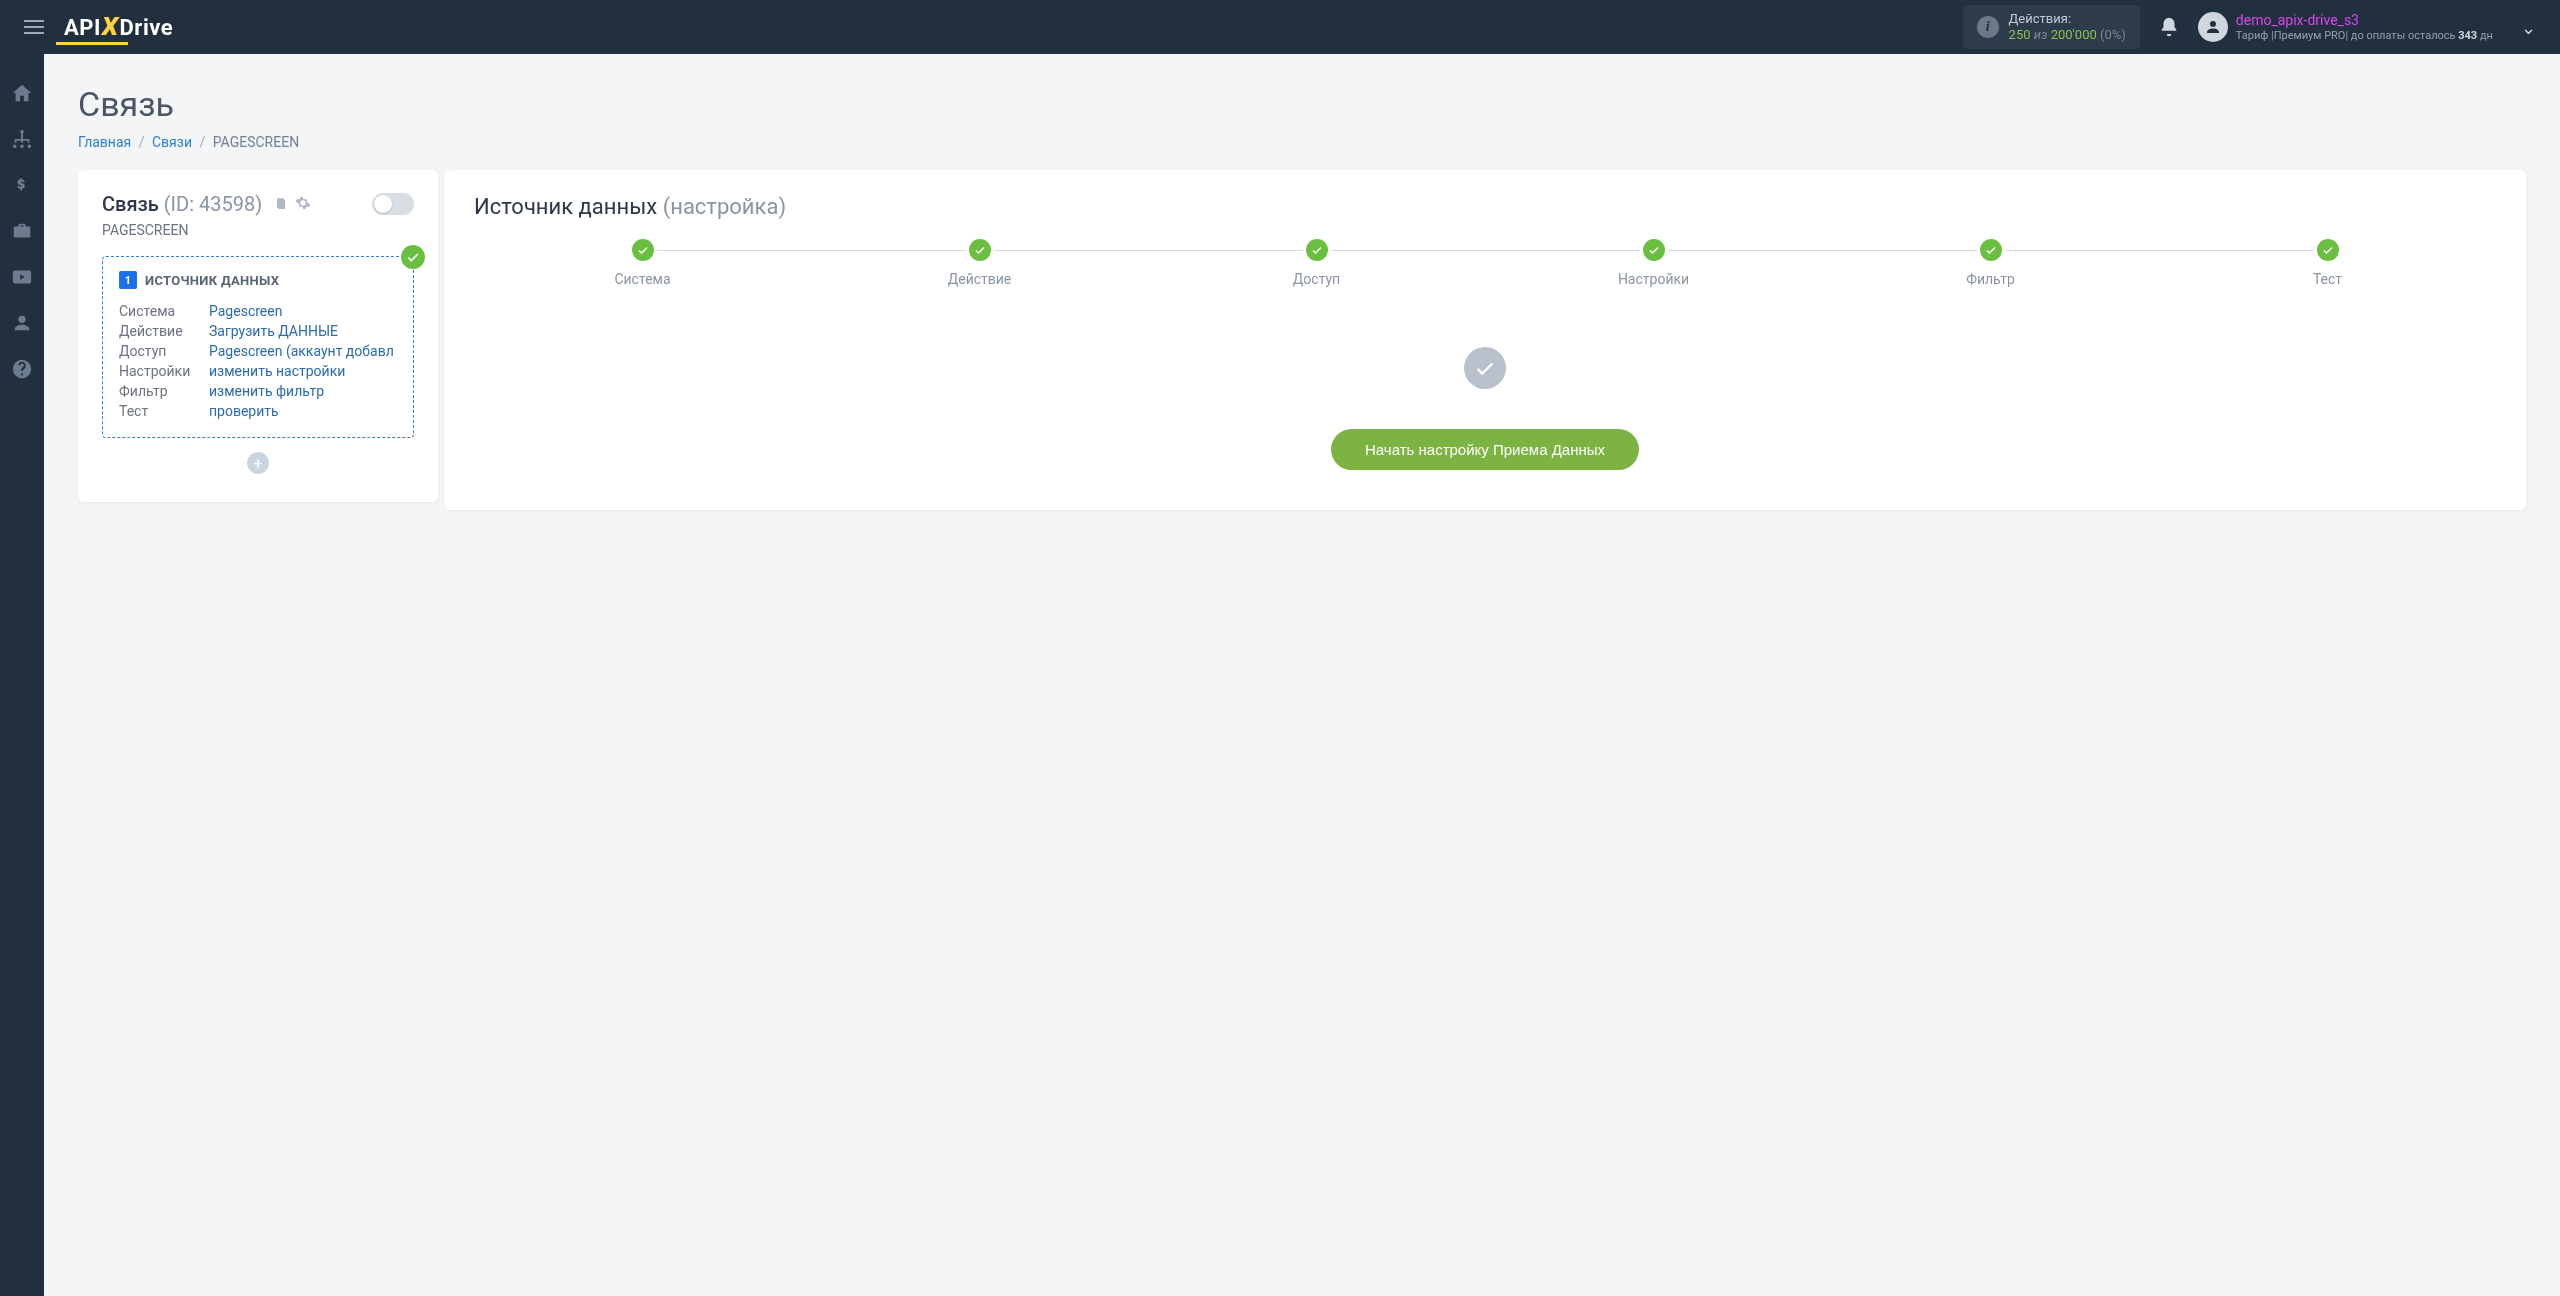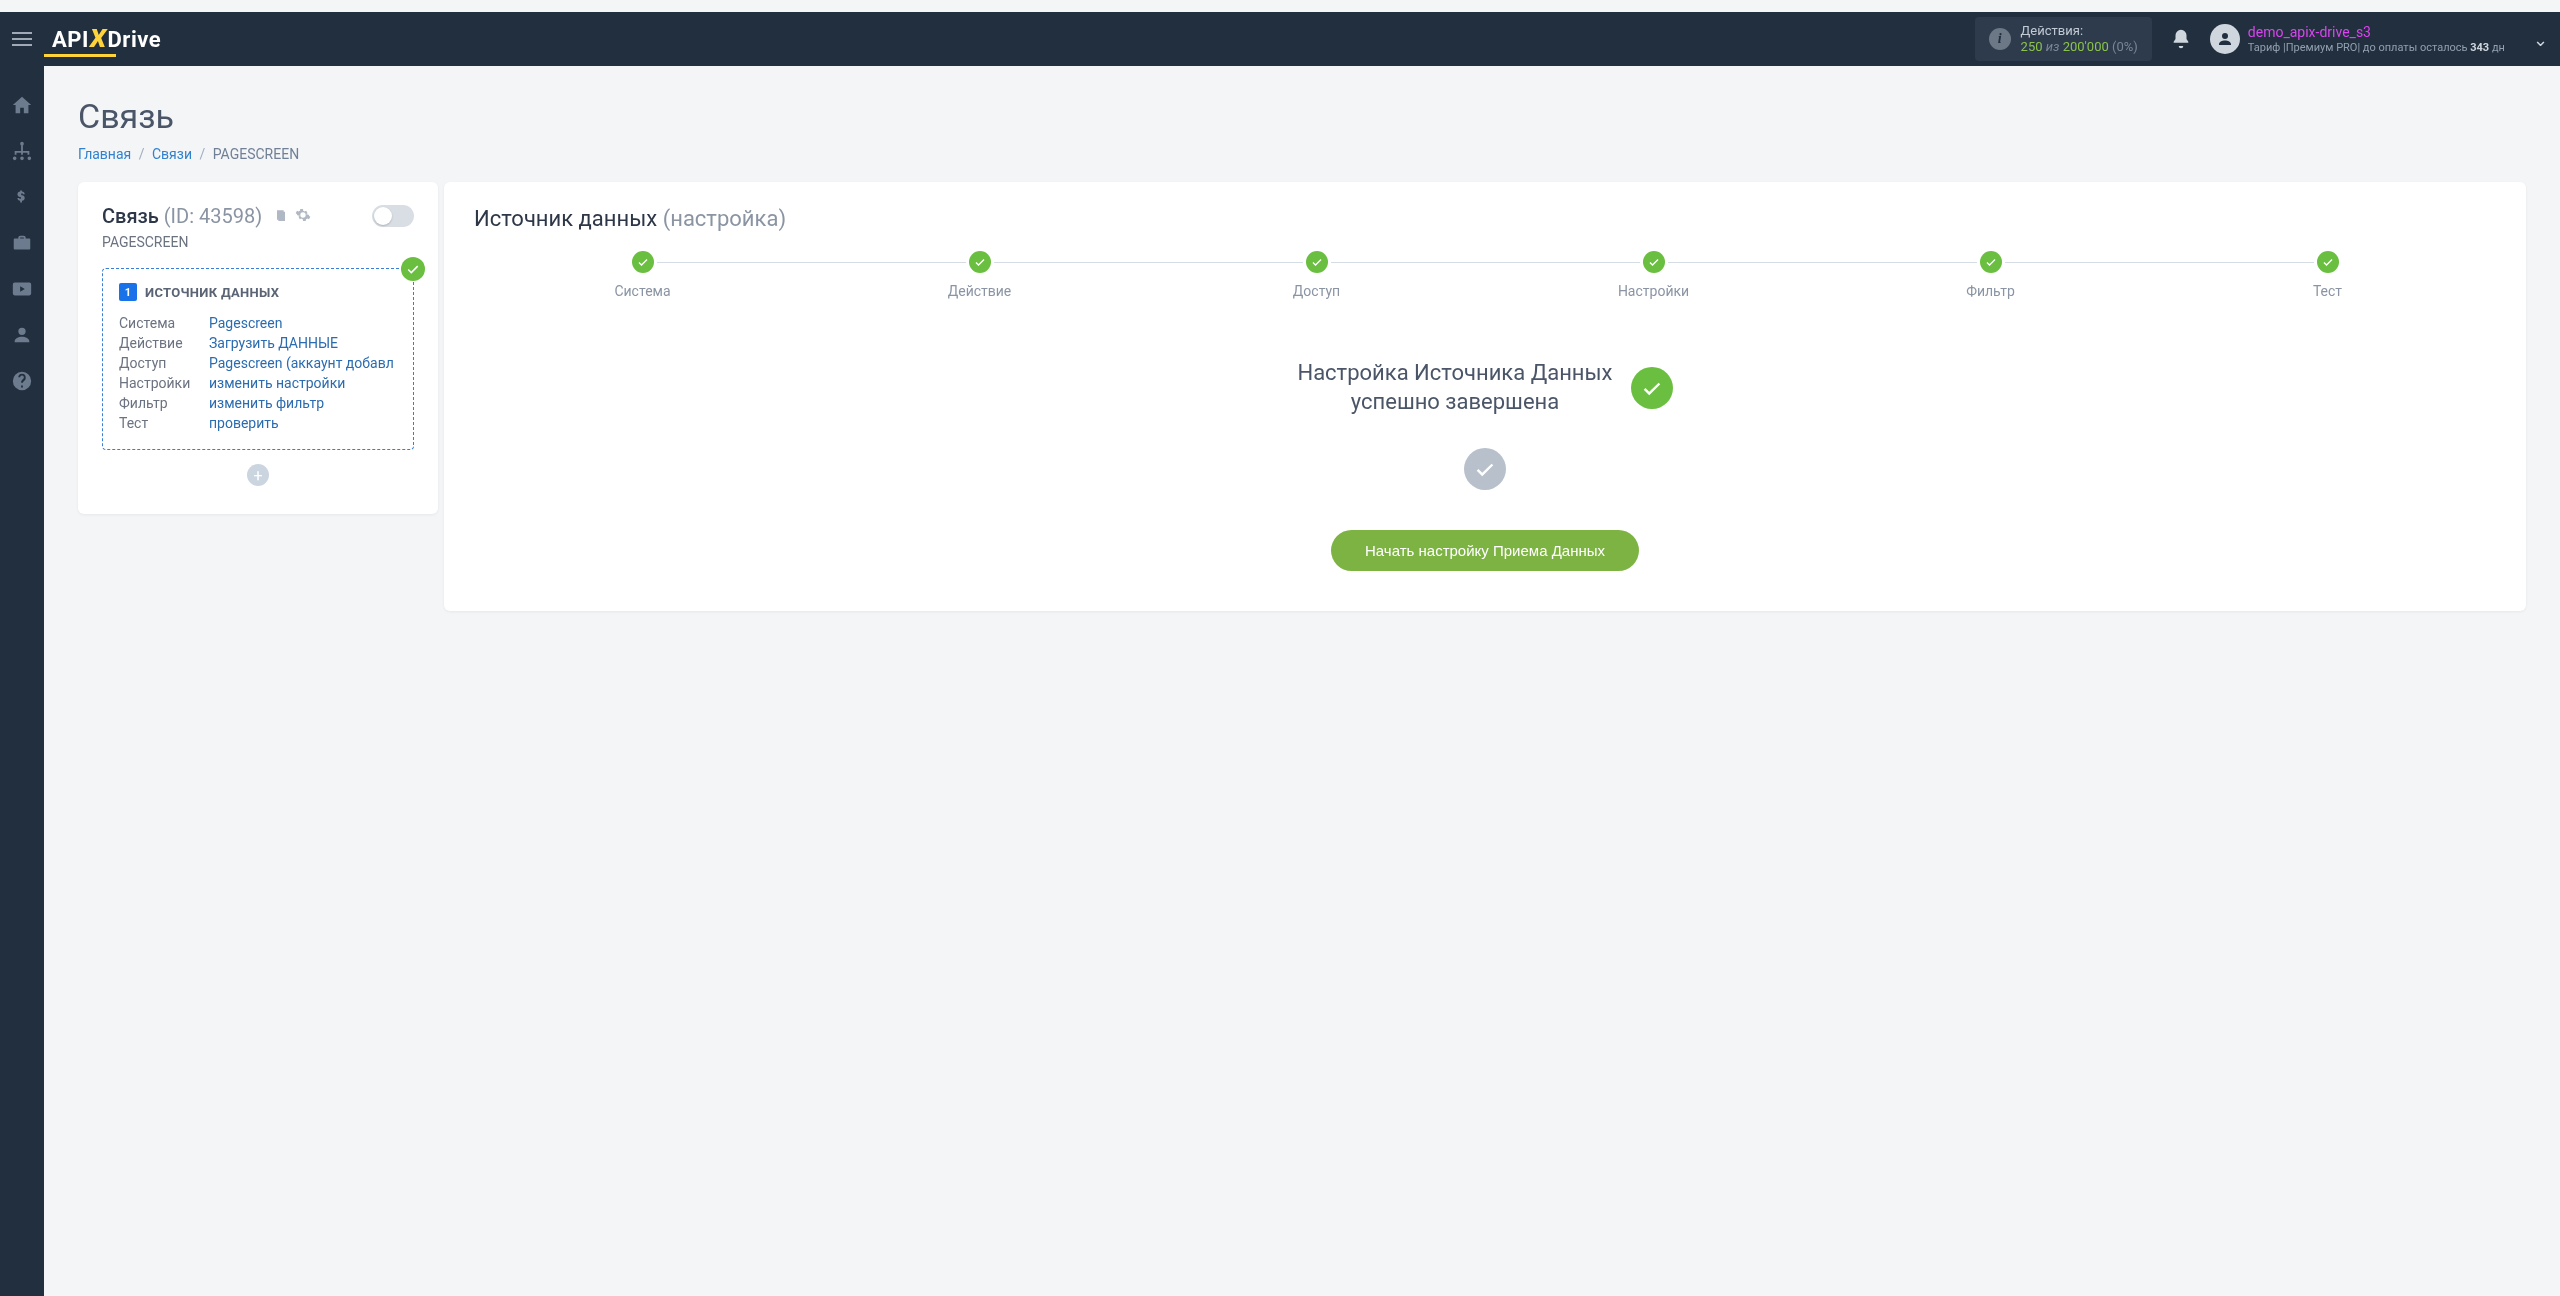--- a/index.html
+++ b/index.html
@@ -1,17 +1,17 @@
 <!DOCTYPE html>
 <html><head>
 <meta charset="utf-8">
 <style>
 * { margin: 0; padding: 0; box-sizing: border-box; }
 body { font-family: -apple-system, BlinkMacSystemFont, "Segoe UI", Roboto, Arial, sans-serif; background: #f3f5f7; color: #333; font-size: 14px; }
-.topbar { background: #222f3e; height: 54px; display: flex; align-items: center; padding: 0 12px; color: #cfd6de; margin-top: 12px; }
+.topbar { background: #222f3e; height: 54px; display: flex; align-items: center; padding: 0 24px; color: #cfd6de; }
 .menu-btn { width: 28px; height: 28px; display: flex; flex-direction: column; justify-content: center; gap: 4px; margin-right: 12px; cursor: pointer; }
 .menu-btn span { display: block; height: 2px; background: #a0a9b6; width: 20px; }
 .logo { display: flex; align-items: center; font-weight: 700; font-size: 22px; letter-spacing: .5px; }
 .logo .api { color: #fff; }
 .logo .x { color: #ffd43b; font-weight: 900; font-size: 26px; margin: 0 1px; font-style: italic; position: relative; top: -1px; }
 .logo .x::after { content: ''; display: block; height: 3px; background: #ffd43b; width: 72px; position: absolute; bottom: -4px; left: -46px; }
 .logo .drive { color: #fff; }
 .top-right { margin-left: auto; display: flex; align-items: center; gap: 18px; }
 .actions-box { background: #2d3b4d; border-radius: 4px; padding: 6px 14px; display: flex; align-items: center; gap: 10px; }
 .info-circle { width: 22px; height: 22px; border-radius: 50%; background: #6d7886; display: flex; align-items: center; justify-content: center; color: #222f3e; font-weight: bold; font-style: italic; font-family: serif; }
@@ -279,31 +279,20 @@
             <div class="step">
               <div class="step-circle">
                 <svg viewBox="0 0 24 24">
                   <path d="M9 16.2l-4.2-4.2L3 13.8 9 20 21 8l-1.8-1.8z"></path>
                 </svg>
               </div>
               <div class="step-label">Тест</div>
             </div>
           </div>
 
-        <div class="status-row">
-          <div class="status-text">
-            <span>Настройка Источника Данных</span><br>
-            <span>успешно завершена</span>
-          </div>
-          <div class="status-icon green">
-            <svg viewBox="0 0 24 24">
-                <path d="M9 16.2l-4.2-4.2L3 13.8 9 20 21 8l-1.8-1.8z"></path>
-              </svg>
-          </div>
-        </div>
 
         <div class="status-row">
           <div class="status-icon gray">
             <svg viewBox="0 0 24 24">
                 <path d="M9 16.2l-4.2-4.2L3 13.8 9 20 21 8l-1.8-1.8z"></path>
               </svg>
           </div>
         </div>
 
         <button class="big-btn">Начать настройку Приема Данных</button>

